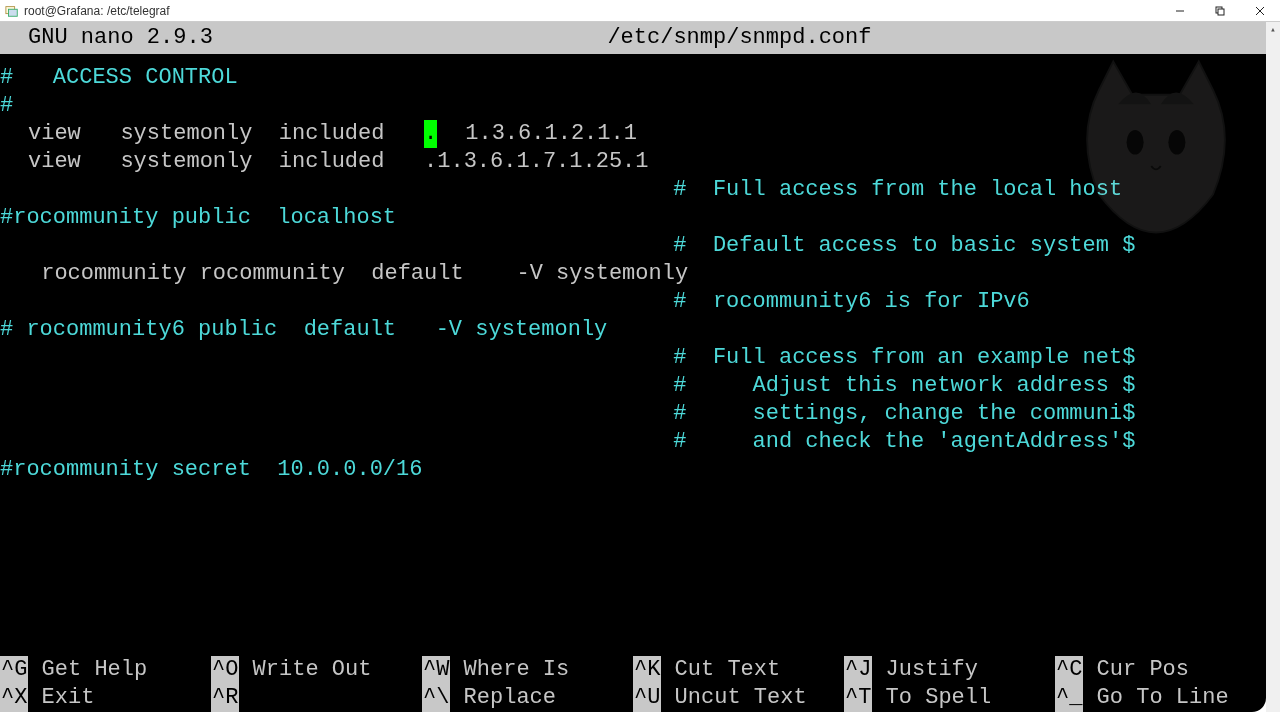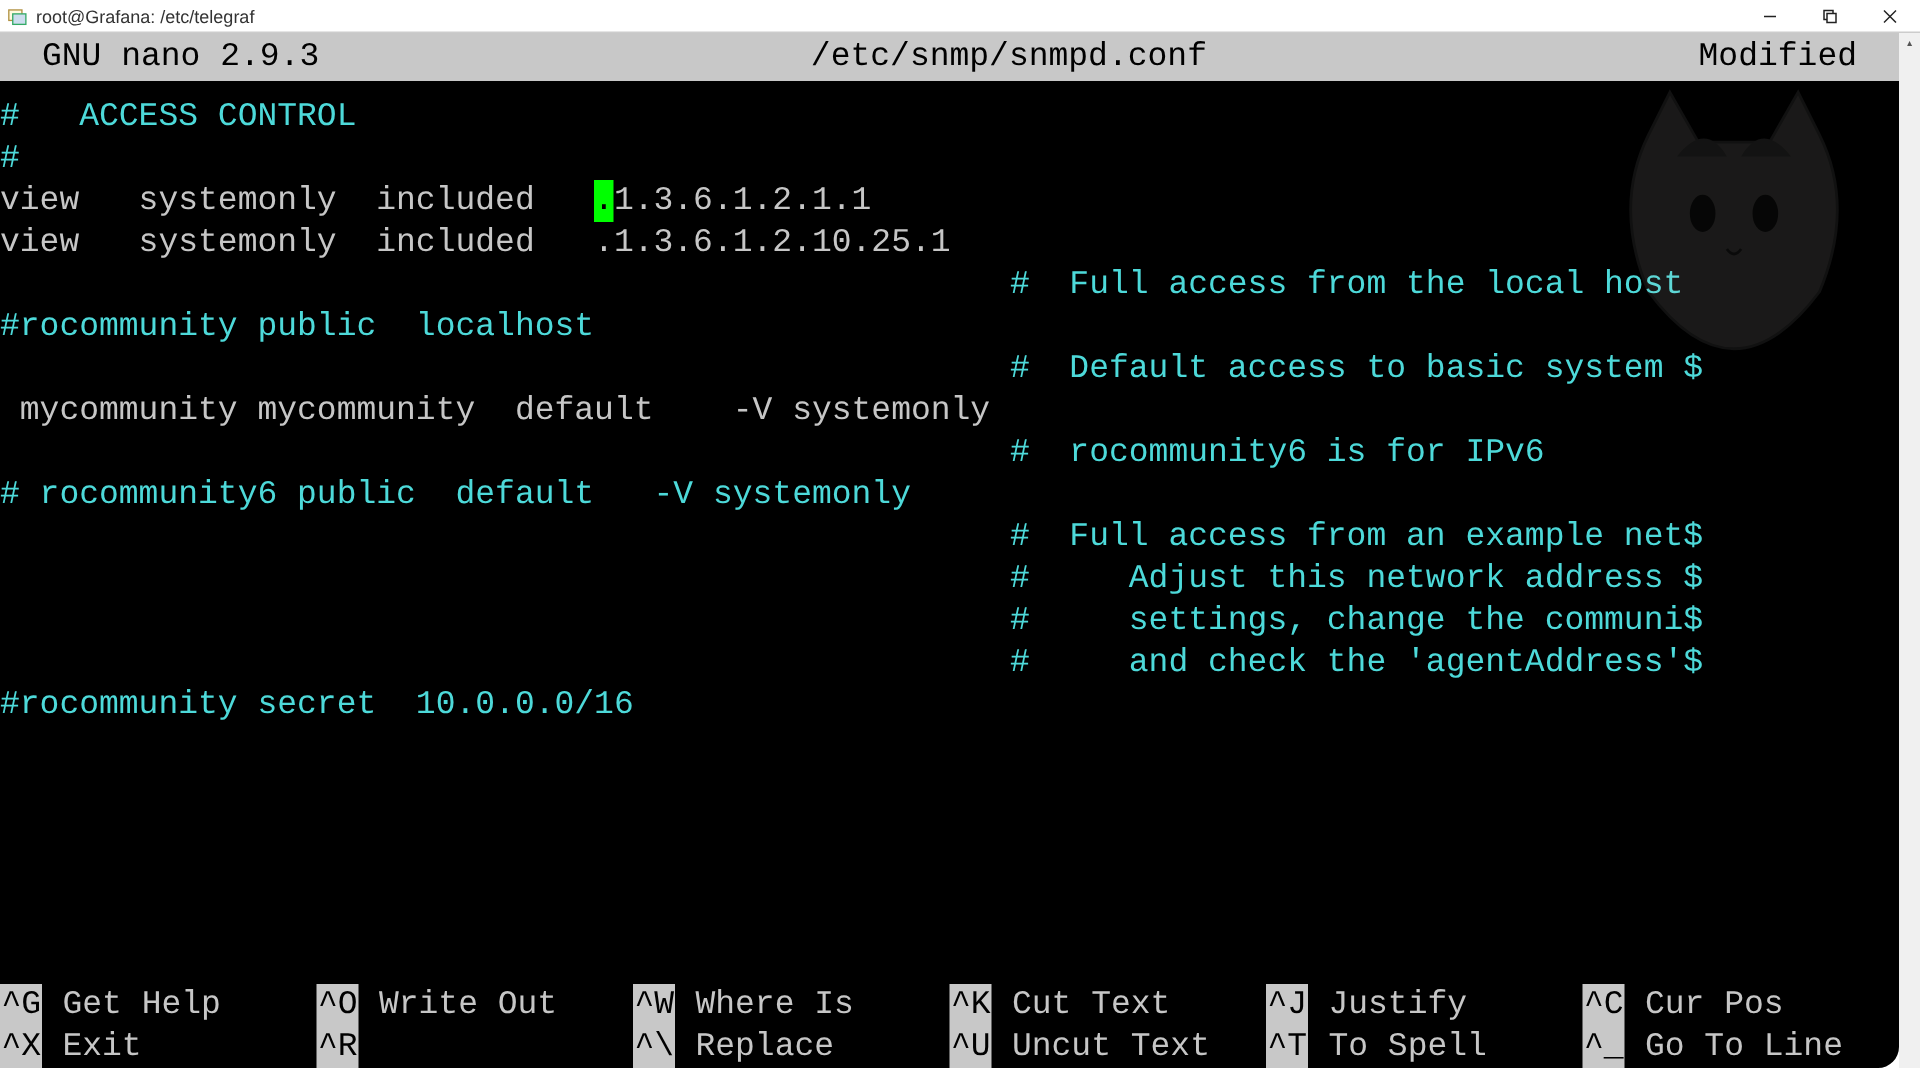--- a/index.html
+++ b/index.html
@@ -64,21 +64,21 @@
     color: #000;
     display: flex;
     padding: 2px 0;
   }
   .nano-header > span { font-size: 22px; line-height: 28px; white-space: pre; }
   .nh-left { padding-left: 28px; flex: 0 0 auto; }
   .nh-center { flex: 1; text-align: center; }
   .nh-right { padding-right: 28px; flex: 0 0 auto; }
 
   .content { padding-top: 10px; }
-  .gray { color: #c6c6c6; }
+  .gray { color: #c6c6c6; padding-left: 28px; }
   .cursor {
     background: #00ff00;
     color: #000;
     display:inline-block;
     width: 0.6em;
   }
 
   .nano-footer {
     position: absolute;
     left: 0; right: 0;
@@ -154,34 +154,33 @@
       <ellipse cx="122" cy="95" rx="9" ry="13" fill="#333"></ellipse>
       <path d="M95 120 Q100 127 105 120" stroke="#555" stroke-width="2" fill="none"></path>
       <path d="M60 55 Q80 30 95 55" fill="#999"></path>
         <path d="M140 55 Q120 30 105 55" fill="#999"></path>
     </svg>
   </div>
 
   <div class="nano-header">
     <span class="nh-left">GNU nano 2.9.3</span>
     <span class="nh-center">/etc/snmp/snmpd.conf</span>
-    <span class="nh-right">Modified</span>
   </div>
 
   <div class="content">
     <div class="tline">#   ACCESS CONTROL</div>
     <div class="tline">#</div>
     <div class="tline"></div>
     <div class="tline"><span class="gray">view   systemonly  included   </span><span class="cursor">.</span><span class="gray">1.3.6.1.2.1.1</span></div>
-    <div class="tline gray">view   systemonly  included   .1.3.6.1.2.10.25.1</div>
+    <div class="tline gray">view   systemonly  included   .1.3.6.1.7.1.25.1</div>
     <div class="tline"></div>
     <div class="tline">                                                   #  Full access from the local host</div>
     <div class="tline">#rocommunity public  localhost</div>
     <div class="tline">                                                   #  Default access to basic system $</div>
-    <div class="tline gray"> mycommunity mycommunity  default    -V systemonly</div>
+    <div class="tline gray"> rocommunity rocommunity  default    -V systemonly</div>
     <div class="tline">                                                   #  rocommunity6 is for IPv6</div>
     <div class="tline"># rocommunity6 public  default   -V systemonly</div>
     <div class="tline"></div>
     <div class="tline">                                                   #  Full access from an example net$</div>
     <div class="tline">                                                   #     Adjust this network address $</div>
     <div class="tline">                                                   #     settings, change the communi$</div>
     <div class="tline">                                                   #     and check the 'agentAddress'$</div>
     <div class="tline">#rocommunity secret  10.0.0.0/16</div>
   </div>
 

